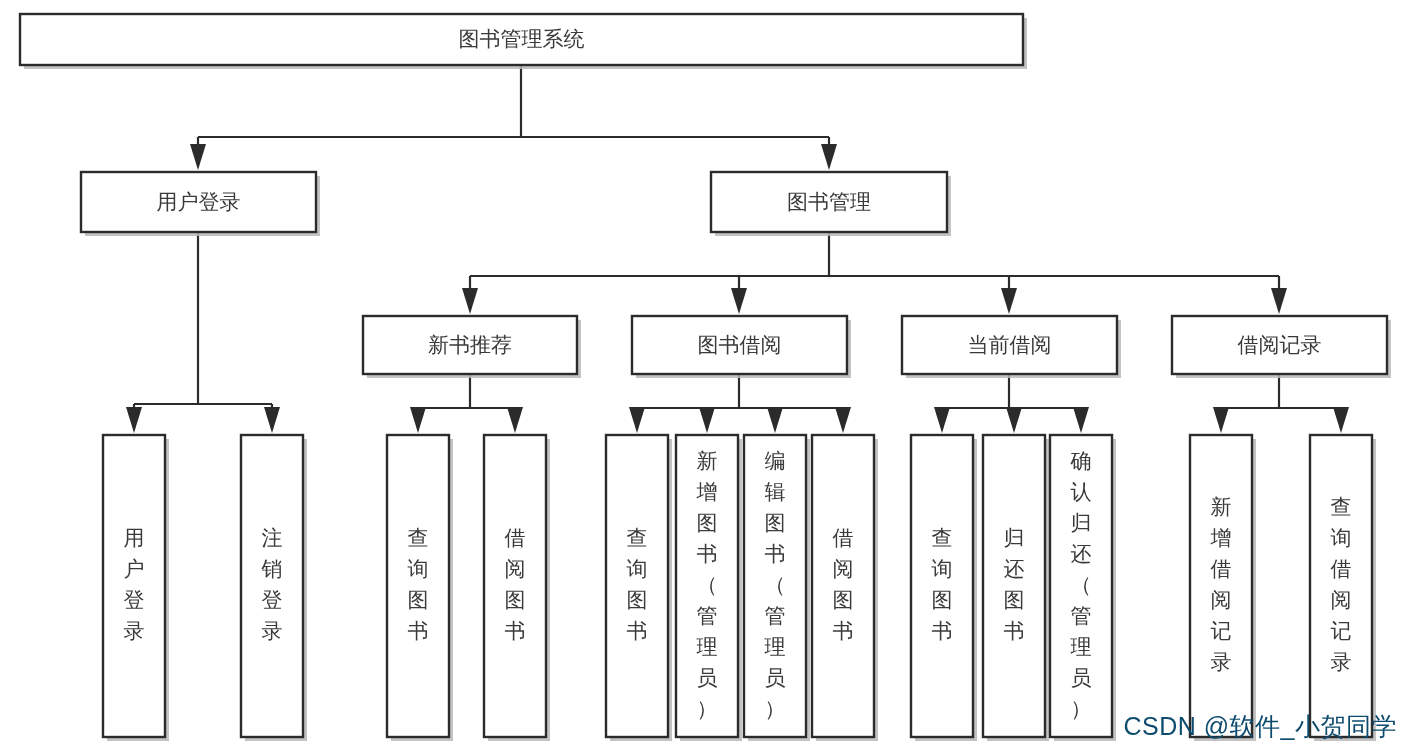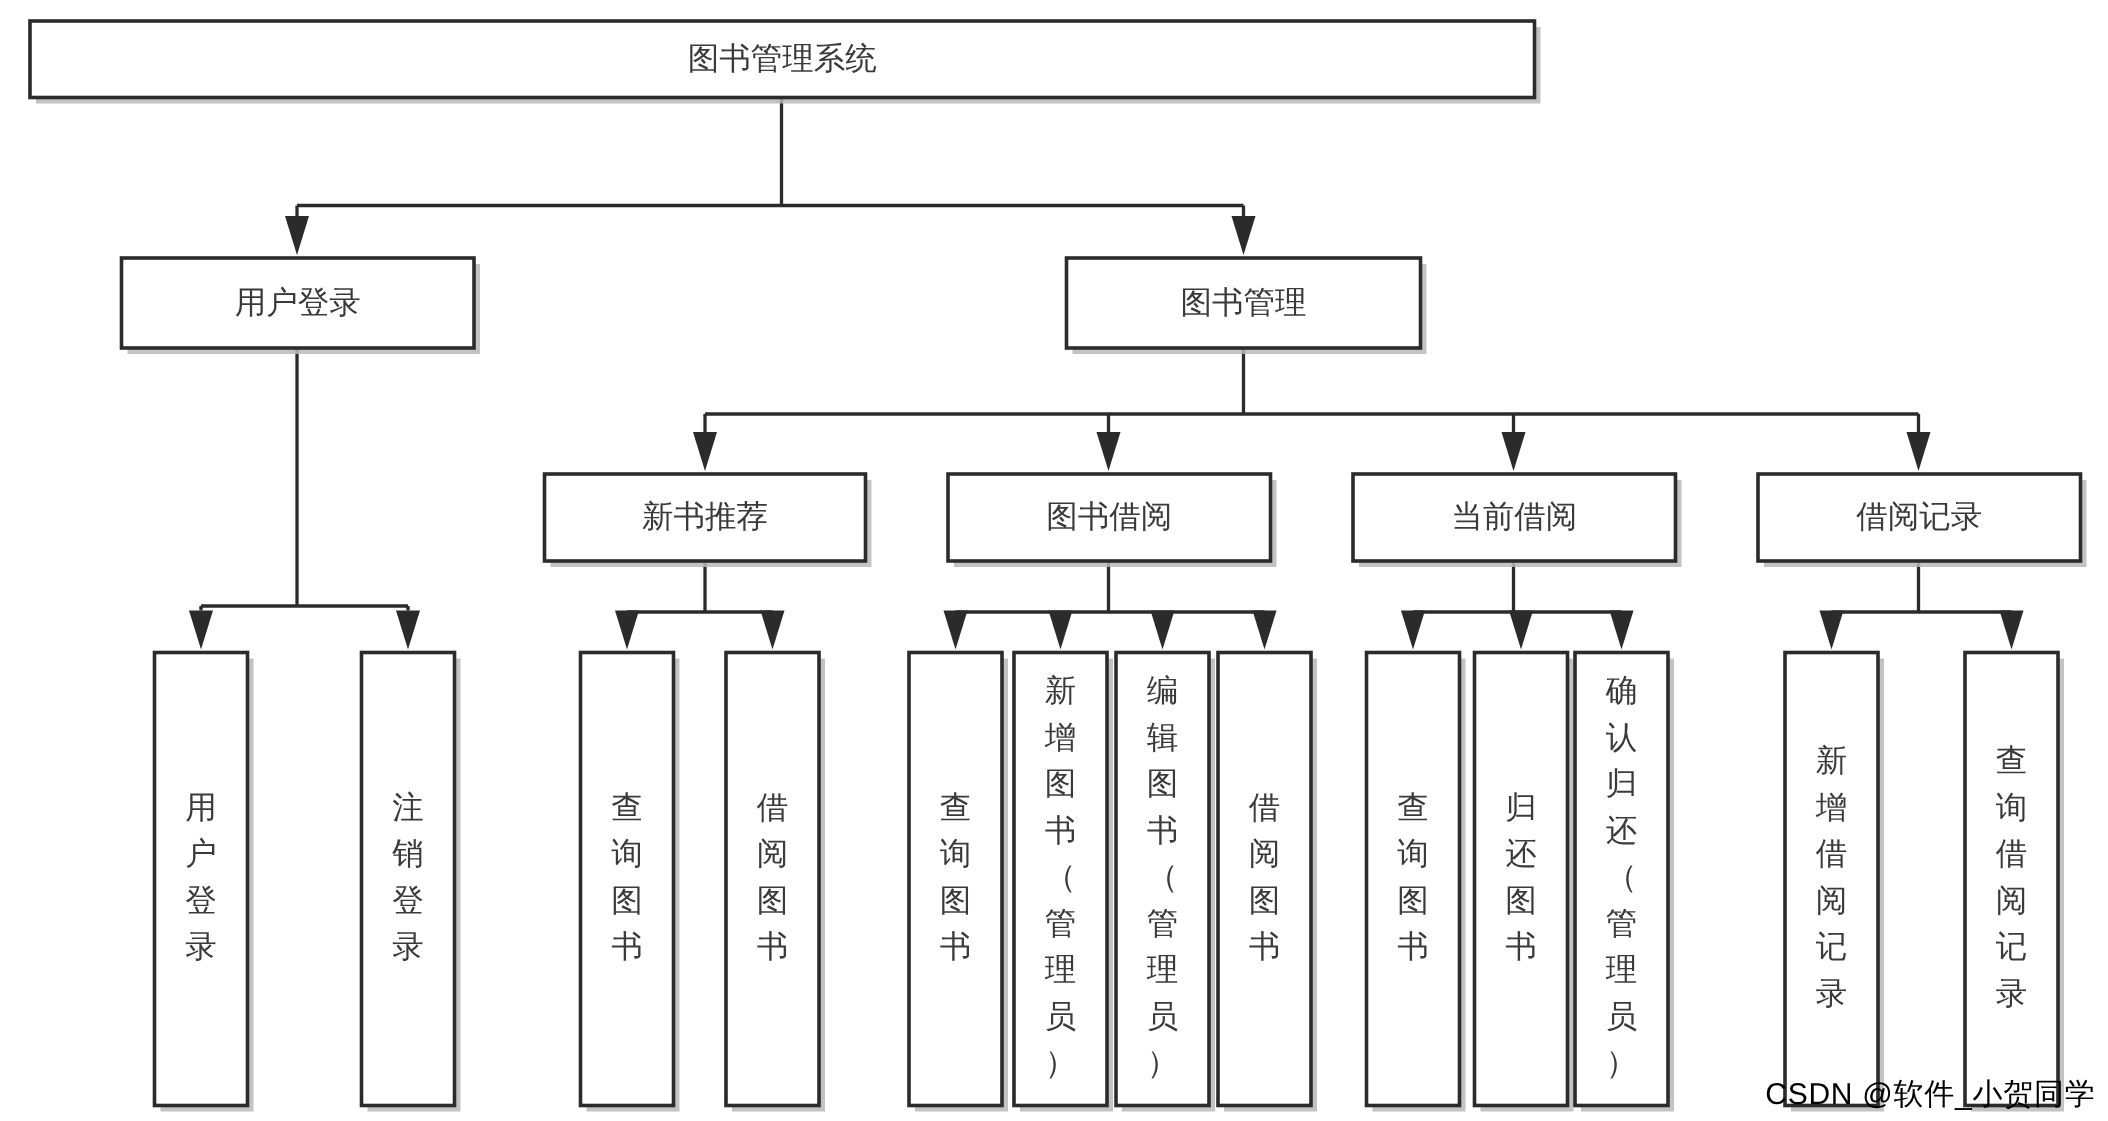--- a/index.html
+++ b/index.html
@@ -57,22 +57,22 @@
   }
   .edge-arrow {
     fill: #2b2b2b;
     stroke: none;
   }
   .watermark-text {
     position: absolute;
     right: 8px;
     bottom: 4px;
     font-family: "Liberation Sans", "DejaVu Sans", sans-serif;
-    font-size: 20px;
-    color: #000000;
+    font-size: 25px;
+    color: #0c4a6e;
     white-space: nowrap;
     letter-spacing: 0.5px;
     user-select: none;
   }
 </style>
 </head>
 <body>
 
 <div id="diagram-root">
   <svg class="flow-canvas" id="flow-canvas" viewBox="0 0 1405 747" xmlns="http://www.w3.org/2000/svg">

